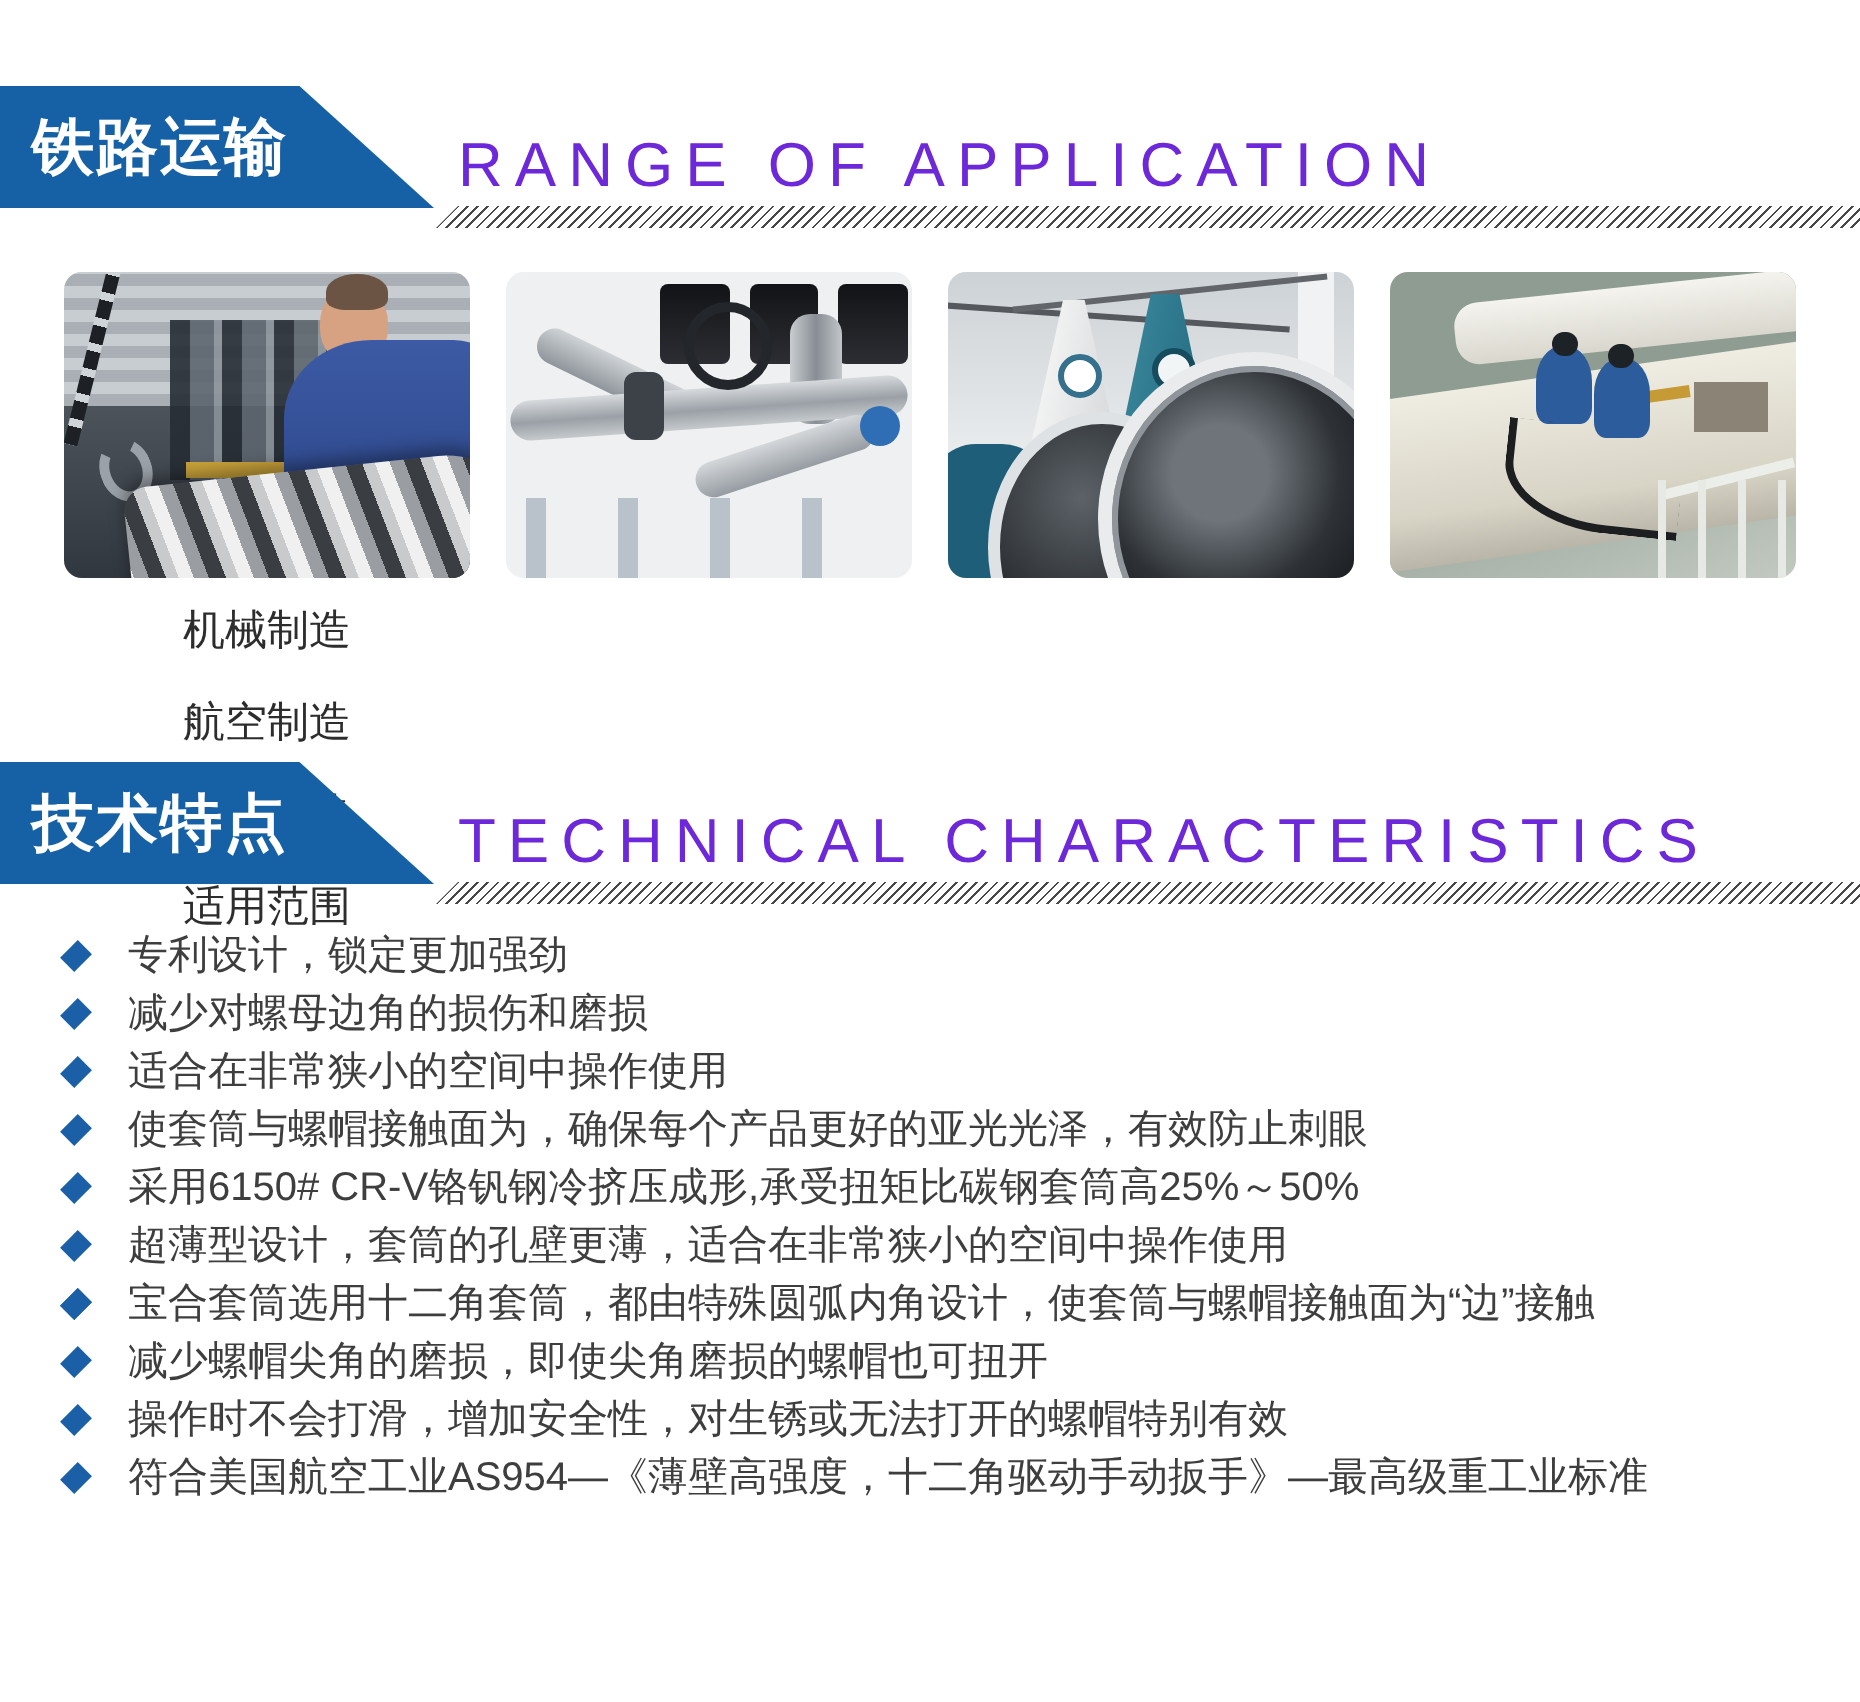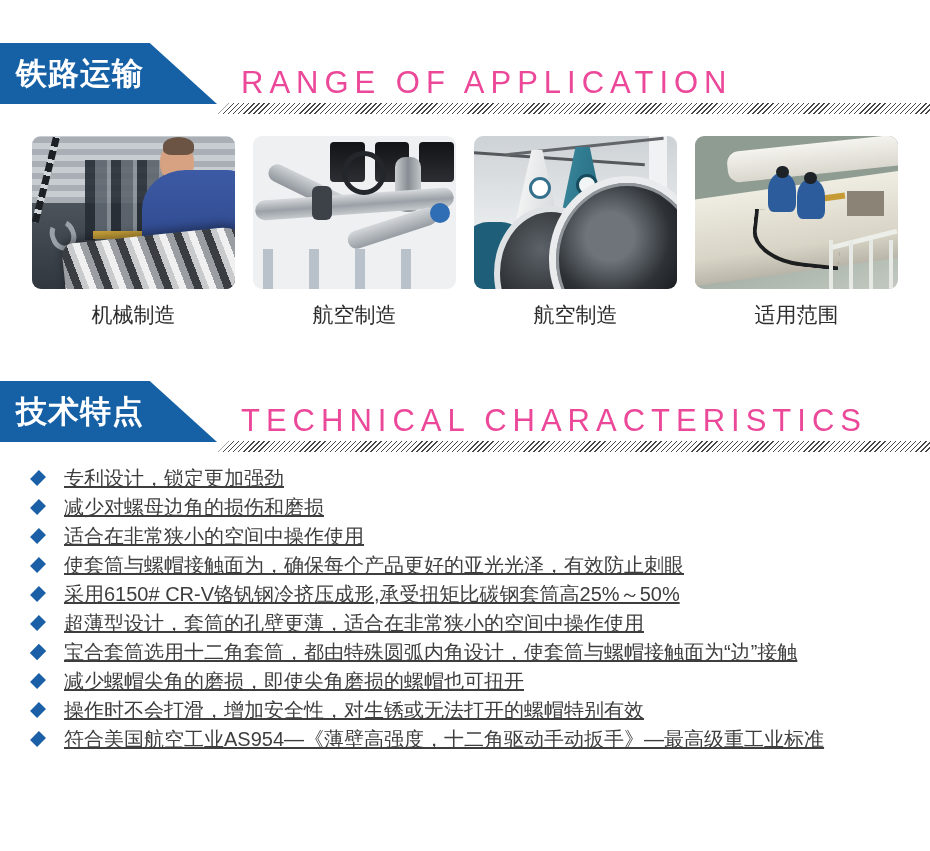--- a/index.html
+++ b/index.html
@@ -7,31 +7,31 @@
   #page{position:relative;width:930px;height:851px;background:#ffffff;overflow:hidden;}
 
   
   .sec{position:absolute;left:0;width:930px;height:71px;}
   #sec1{top:43px;}
   #sec2{top:381px;}
   .label-box{position:absolute;left:0;top:0;width:217px;height:61px;background:#1661a5;
     clip-path:polygon(0 0,69% 0,100% 100%,0 100%);}
   .label-text{position:absolute;left:16px;top:0;height:61px;line-height:61px;
     font-size:31px;font-weight:700;color:#ffffff;letter-spacing:1px;white-space:nowrap;}
-  .en-title{position:absolute;left:241px;bottom:13px;font-size:31px;font-weight:300;
-    color:#ec4899;letter-spacing:6px;white-space:nowrap;}
+  .en-title{position:absolute;left:229px;bottom:13px;font-size:31px;font-weight:300;
+    color:#6d28d9;letter-spacing:6px;white-space:nowrap;}
   .hatch{position:absolute;left:218px;right:0;bottom:0;height:11px;
     background:repeating-linear-gradient(135deg,#474747 0px,#474747 1px,#ffffff 1px,#ffffff 3.6px);
     clip-path:polygon(11px 0,100% 0,100% 100%,0 100%);}
 
   
   .photo-row{position:absolute;top:136px;left:32px;display:flex;gap:18px;}
   .photo{width:203px;height:153px;border-radius:9px;overflow:hidden;position:relative;background:#dfe3e6;}
   .photo *{position:absolute;}
-  .caption-row{position:absolute;top:301px;left:32px;display:flex;gap:18px;}
+  .caption-row{position:absolute;top:301px;left:32px;display:flex;gap:18px;flex-direction:column;}
   .caption{width:203px;text-align:center;font-size:21px;color:#2d2d2d;}
 
   
   .p1-sky{inset:0 0 52% 0;background:repeating-linear-gradient(0deg,#c8cdd1 0 6px,#a9afb5 6px 12px);}
   .p1-floor{inset:44% 0 0 0;background:linear-gradient(#4c535b,#31373f);}
   .p1-cols{left:26%;top:16%;width:48%;height:52%;opacity:.9;
     background:repeating-linear-gradient(90deg,#262c34 0 10px,#5c646d 10px 22px,#8a9299 22px 26px);}
   .p1-yellow{left:30%;top:62%;width:24%;height:5%;background:#c9a23a;}
   .p1-chain{left:11%;top:-2%;width:7px;height:60%;transform:rotate(14deg);transform-origin:top;
     background:repeating-linear-gradient(0deg,#1d2126 0 9px,#cfd4d8 9px 13px);}
@@ -96,21 +96,21 @@
   .p4-worker::before{content:"";position:absolute;top:-18%;left:28%;width:44%;height:32%;
     background:#1d2226;border-radius:50%;}
   .p4-cable{left:28%;top:50%;width:42%;height:32%;border-bottom:4px solid #1c1e20;
     border-left:4px solid #1c1e20;border-radius:0 0 0 60%;transform:rotate(6deg);}
   .p4-railbar{right:0;bottom:31%;width:34%;height:5px;background:#eceee9;transform:rotate(-14deg);}
   .p4-rail{right:0;bottom:0;width:34%;height:32%;
     background:repeating-linear-gradient(90deg,#e6e9e4 0 4px,transparent 4px 20px);}
 
   
   .features{position:absolute;top:464px;left:33px;width:866px;list-style:none;margin:0;padding:0;}
-  .features li{position:relative;padding-left:31px;font-size:20px;line-height:29px;color:#3e3e3e;text-decoration:underline;}
+  .features li{position:relative;padding-left:31px;font-size:20px;line-height:29px;color:#3e3e3e;}
   .bullet{position:absolute;left:0;top:9px;width:10px;height:10px;background:#1b60a6;
     transform:rotate(45deg) scaleY(1.25);}
   .ftext{white-space:pre-wrap;}
 </style>
 </head>
 <body>
 
 <div id="page">
 
   <div class="sec" id="sec1">

